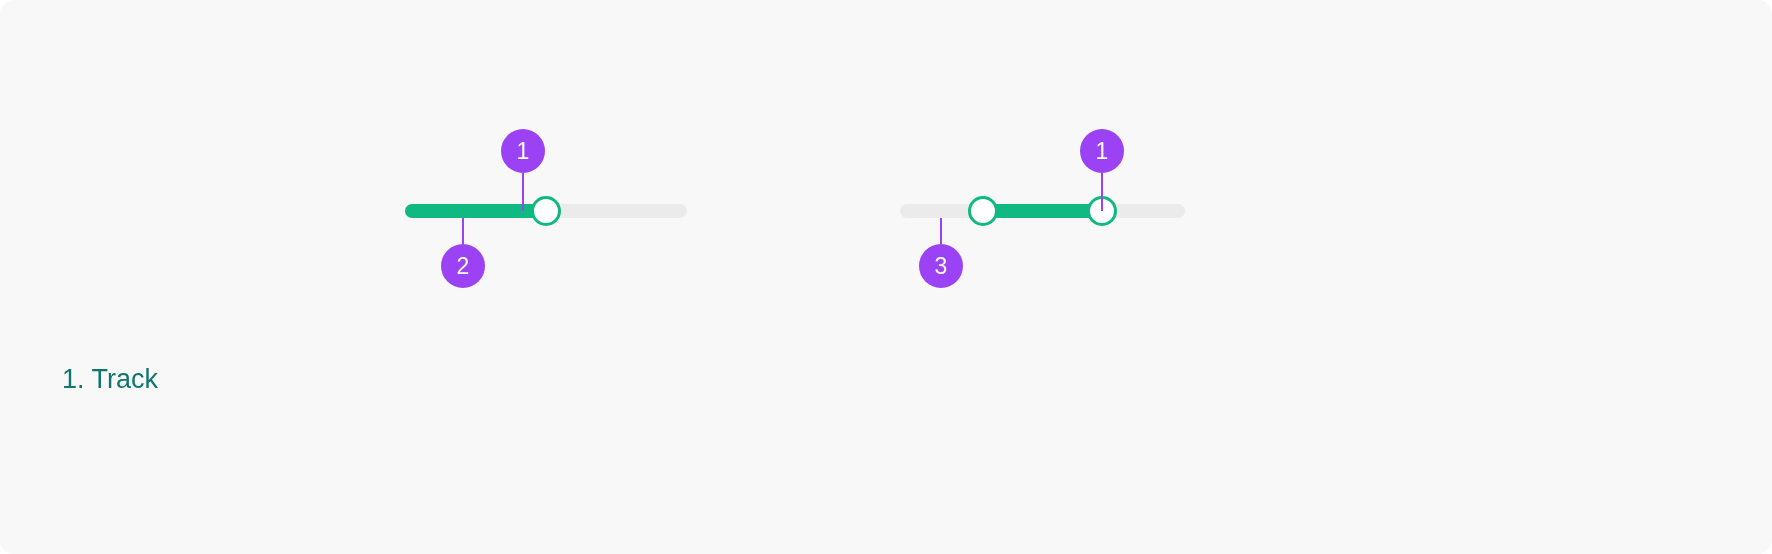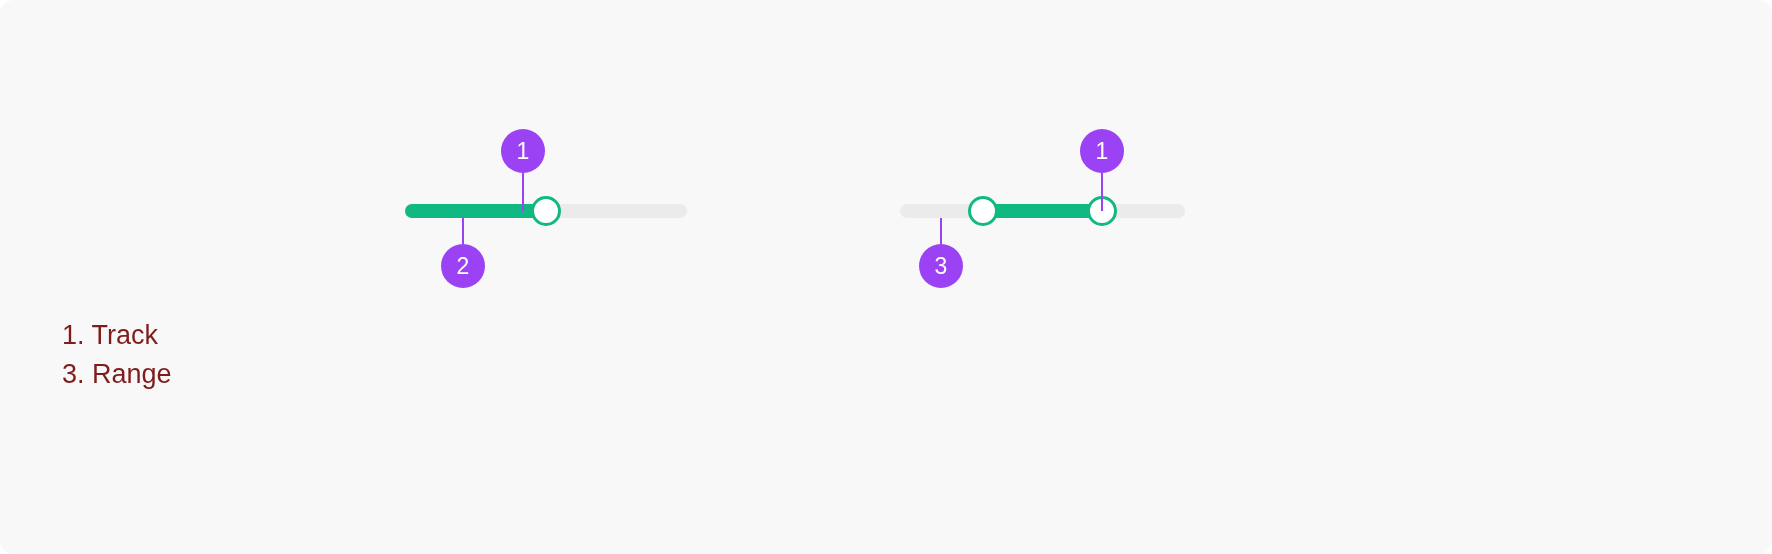--- a/index.html
+++ b/index.html
@@ -106,18 +106,17 @@
   <div class="leader" id="leader-0" style="left: 523px; top: 173px; height: 38px; background: rgb(155, 66, 245);"></div>
   <div class="leader" id="leader-1" style="left: 463px; top: 218px; height: 26px; background: rgb(155, 66, 245);"></div>
   <div class="leader" id="leader-2" style="left: 1102px; top: 173px; height: 38px; background: rgb(155, 66, 245);"></div>
   <div class="leader" id="leader-3" style="left: 941px; top: 218px; height: 26px; background: rgb(155, 66, 245);"></div>
 
   <div class="badge" id="badge-0" style="left: 523px; top: 151px; background: rgb(155, 66, 245);">1</div>
   <div class="badge" id="badge-1" style="left: 463px; top: 266px; background: rgb(155, 66, 245);">2</div>
   <div class="badge" id="badge-2" style="left: 1102px; top: 151px; background: rgb(155, 66, 245);">1</div>
   <div class="badge" id="badge-3" style="left: 941px; top: 266px; background: rgb(155, 66, 245);">3</div>
 
-  <div id="legend" style="color: #7f1d1d;">
+  <div id="legend" style="color: #0f766e; margin-top: 44px;">
     <span class="legend-line">1. Track</span>
-    <span class="legend-line">3. Range</span>
   </div>
 
 </div>
 
 </body></html>

